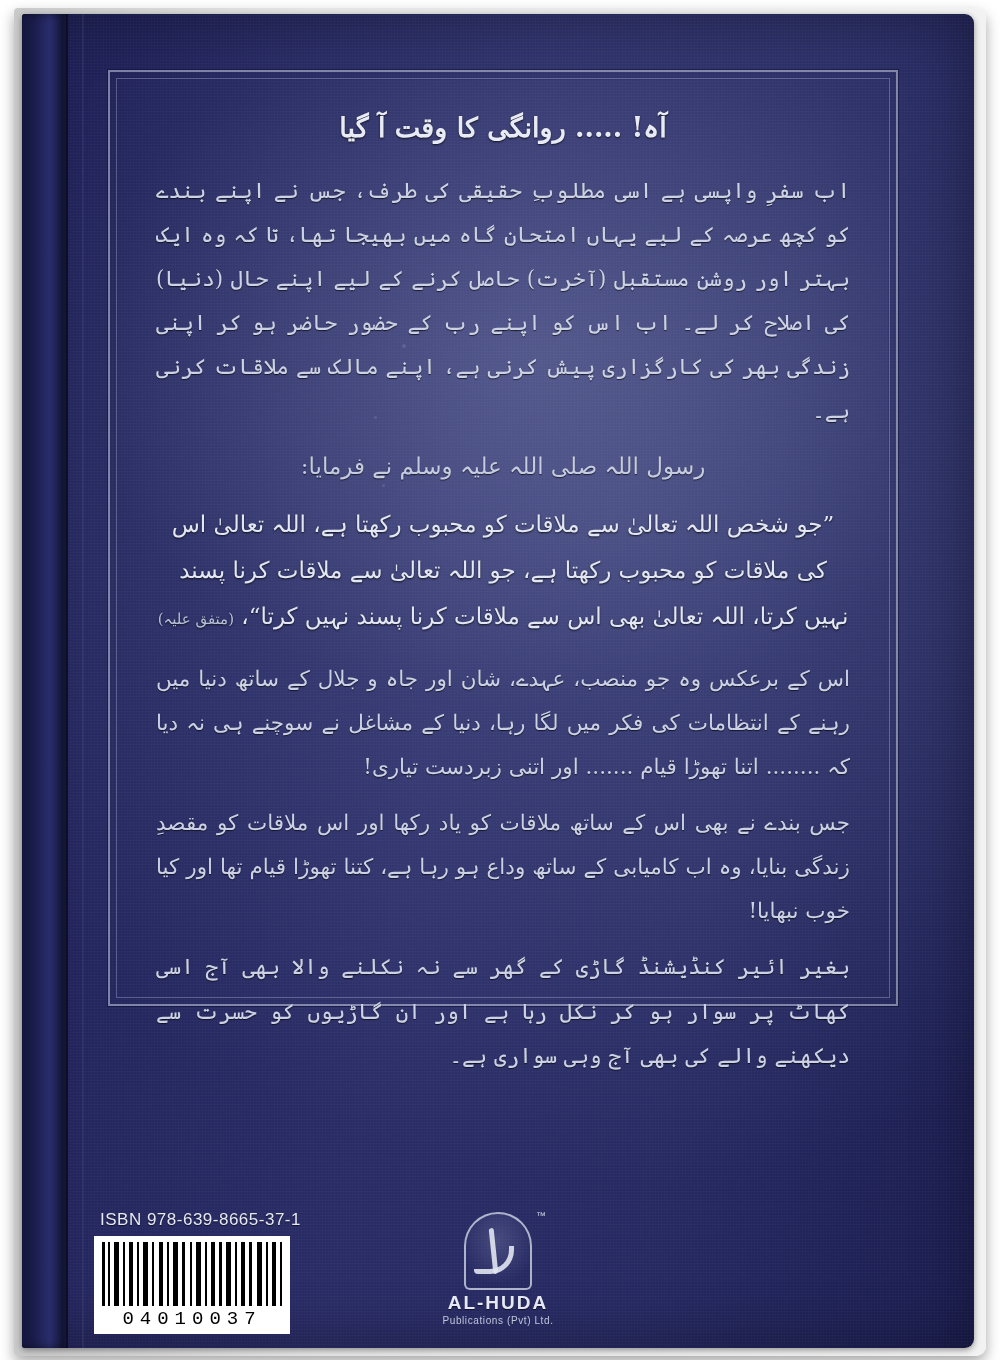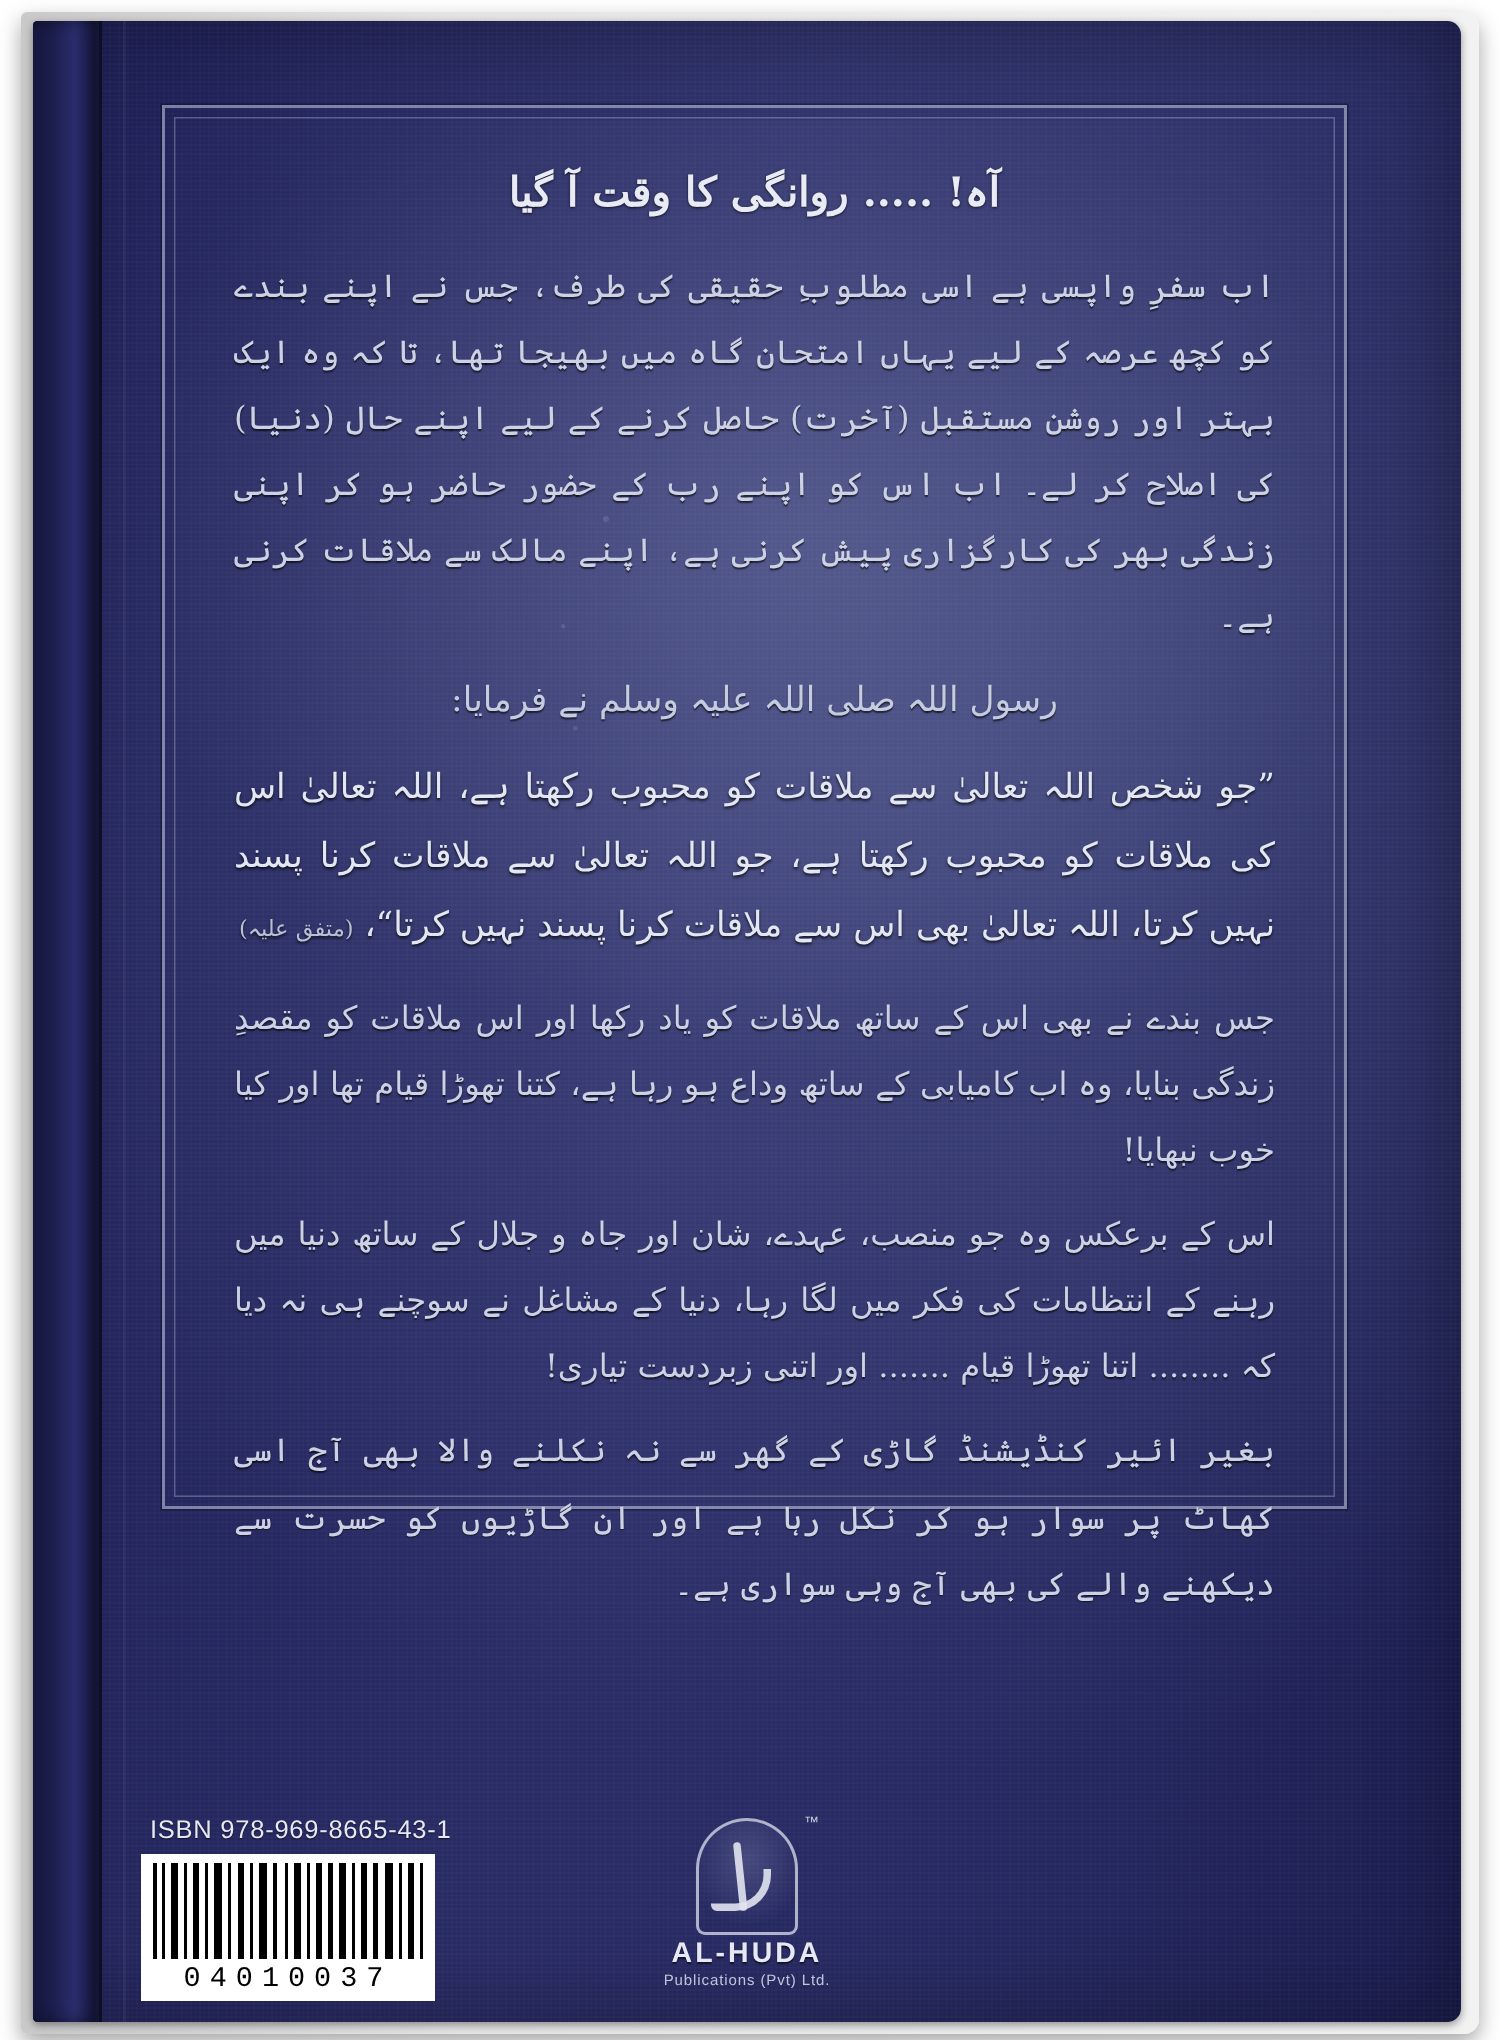--- a/index.html
+++ b/index.html
@@ -127,20 +127,21 @@
     color: #c6ccdf;
     margin: 10px 0 12px 0;
     text-shadow: 0 1px 1px rgba(0,0,0,0.6);
     font-family: "DejaVu Serif", serif;
   }
 
   .hadith {
     font-size: 23px;
     line-height: 2.0;
     color: #e3e7f2;
+    text-align: center;
     margin: 8px 0 18px 0;
     text-shadow: 0 1px 2px rgba(0,0,0,0.7);
     font-family: "DejaVu Serif", serif;
   }
   .hadith .src {
     font-size: 15px;
     color: #b9c0d6;
   }
 
   
@@ -303,26 +304,26 @@
 
       <div class="para">اب سفرِ واپسی ہے اسی مطلوبِ حقیقی کی طرف، جس نے اپنے بندے کو کچھ عرصہ کے لیے یہاں امتحان گاہ میں بھیجا تھا، تا کہ وہ ایک بہتر اور روشن مستقبل (آخرت) حاصل کرنے کے لیے اپنے حال (دنیا) کی اصلاح کر لے۔ اب اس کو اپنے رب کے حضور حاضر ہو کر اپنی زندگی بھر کی کارگزاری پیش کرنی ہے، اپنے مالک سے ملاقات کرنی ہے۔</div>
 
       <div class="attrib">رسول اللہ صلی اللہ علیہ وسلم نے فرمایا:</div>
 
       <div class="hadith">
         <span>”جو شخص اللہ تعالیٰ سے ملاقات کو محبوب رکھتا ہے، اللہ تعالیٰ اس کی ملاقات کو محبوب رکھتا ہے، جو اللہ تعالیٰ سے ملاقات کرنا پسند نہیں کرتا، اللہ تعالیٰ بھی اس سے ملاقات کرنا پسند نہیں کرتا“،</span>
         <span class="src">(متفق علیہ)</span>
       </div>
 
+      <div class="para">اس کے برعکس وہ جو منصب، عہدے، شان اور جاہ و جلال کے ساتھ دنیا میں رہنے کے انتظامات کی فکر میں لگا رہا، دنیا کے مشاغل نے سوچنے ہی نہ دیا کہ ........ اتنا تھوڑا قیام ....... اور اتنی زبردست تیاری!</div>
       <div class="para">جس بندے نے بھی اس کے ساتھ ملاقات کو یاد رکھا اور اس ملاقات کو مقصدِ زندگی بنایا، وہ اب کامیابی کے ساتھ وداع ہو رہا ہے، کتنا تھوڑا قیام تھا اور کیا خوب نبھایا!</div>
-      <div class="para">اس کے برعکس وہ جو منصب، عہدے، شان اور جاہ و جلال کے ساتھ دنیا میں رہنے کے انتظامات کی فکر میں لگا رہا، دنیا کے مشاغل نے سوچنے ہی نہ دیا کہ ........ اتنا تھوڑا قیام ....... اور اتنی زبردست تیاری!</div>
       <div class="para">بغیر ائیر کنڈیشنڈ گاڑی کے گھر سے نہ نکلنے والا بھی آج اسی کھاٹ پر سوار ہو کر نکل رہا ہے اور ان گاڑیوں کو حسرت سے دیکھنے والے کی بھی آج وہی سواری ہے۔</div>
     </div>
 
-    <div class="isbn-text">ISBN 978-969-8665-43-1</div>
+    <div class="isbn-text">ISBN 978-639-8665-37-1</div>
 
     <div class="barcode">
       <div class="bars"></div>
       <div class="barcode-digits">04010037</div>
     </div>
 
     <div class="publisher">
       <div class="logo-mark">
         <div class="dome"></div>
         <div class="alif"></div>

